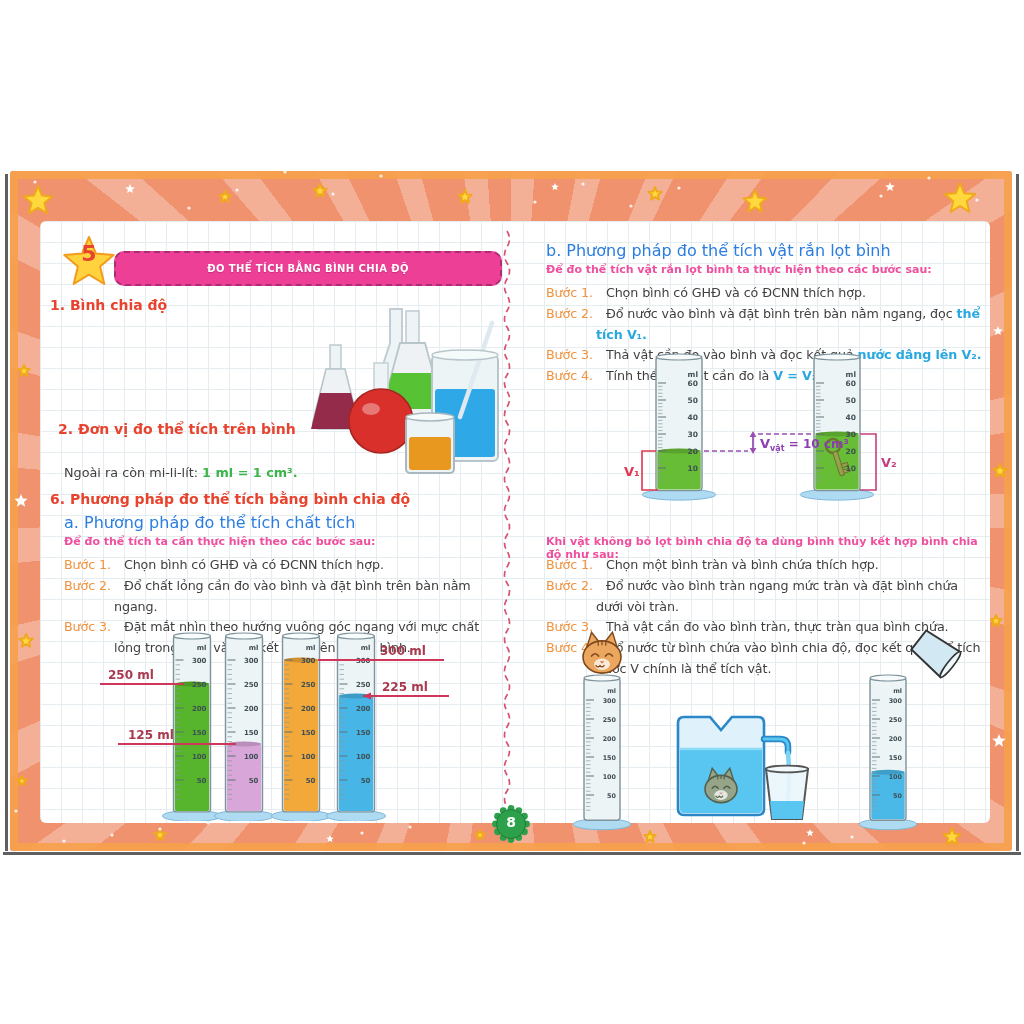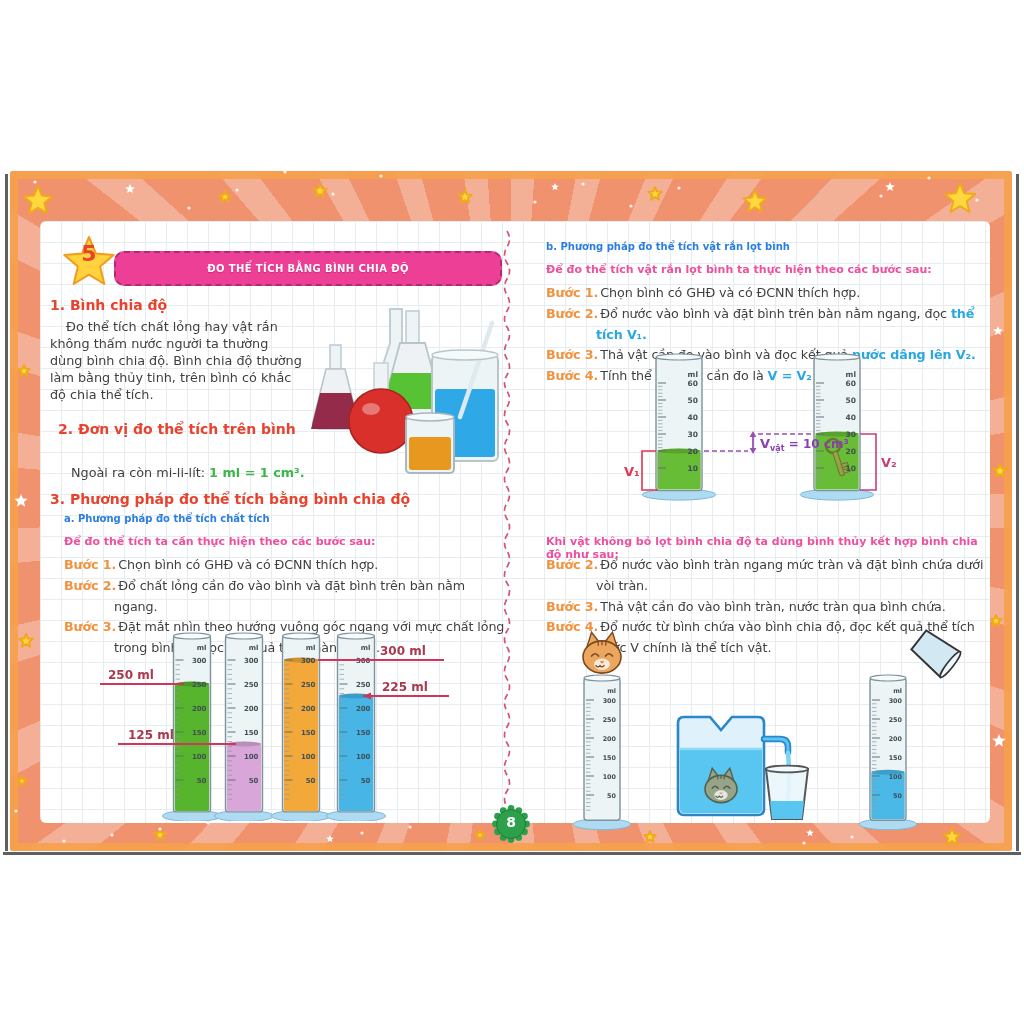--- a/index.html
+++ b/index.html
@@ -10,26 +10,26 @@
     repeating-conic-gradient(from 0deg at 50% 50%, rgba(255,255,255,.28) 0deg 4deg, rgba(255,255,255,0) 4deg 11deg);}
   .ring{position:absolute;inset:0;border:8px solid rgba(246,161,74,.9)}
   .band-stars{position:absolute;inset:0;pointer-events:none}
   .page{position:absolute;left:30px;top:50px;width:950px;height:602px;background:#ffffff;border-radius:6px;
     background-image:linear-gradient(#e5edf0 1px,transparent 1px),linear-gradient(90deg,#e5edf0 1px,transparent 1px);
     background-size:21px 21px;}
   .abs{position:absolute}
   .col{position:absolute}
   h3,h4,p{margin:0;padding:0}
   .red{color:#e8432e;font-size:14px;font-weight:bold}
-  .blueh{color:#2a7de1;font-size:10px;font-weight:bold}
+  .blueh{color:#2a7de1;font-size:16px;font-weight:normal}
   .pink{color:#ee4f9e;font-size:11px;font-weight:600}
   .body{color:#3f3f3f;font-size:12.8px;line-height:16.9px}
   .indent{text-indent:16px}
   .step{position:relative;padding-left:50px;text-indent:-50px;font-size:12.7px;line-height:20.8px;color:#3f3f3f;letter-spacing:-0.1px}
-  .step .lab{color:#f0923e;font-weight:bold;margin-right:2px}
+  .step .lab{color:#f0923e;font-weight:normal;margin-right:13px}
   .step .hl{color:#29a8e0;font-weight:600}
   .fblue{color:#29a8e0;font-weight:bold}
   .fgreen{color:#3cb54a;font-weight:bold}
   .banner{position:absolute;background:#ee3f96;border:2px dashed #a82d73;border-radius:10px;
     color:#fff;font-weight:bold;font-size:10px;letter-spacing:.4px;text-align:center;line-height:31px;
     text-shadow:0 1px 1px rgba(140,20,80,.4)}
   .star5{position:absolute;z-index:3}
   .star5 span{position:absolute;left:0;top:8px;width:100%;text-align:center;color:#e8432e;font-weight:bold;font-size:22px}
   .pagenum{position:absolute;width:38px;height:38px;z-index:5}
   .pagenum span{position:absolute;left:0;top:9px;width:100%;text-align:center;color:#ffffff;font-weight:bold;font-size:14px}
@@ -110,21 +110,20 @@
         <svg id="star5svg" width="58" height="58">
             <path d="M29.0,4.0L35.9,20.5L53.7,22.0L40.1,33.6L44.3,51.0L29.0,41.7L13.7,51.0L17.9,33.6L4.3,22.0L22.1,20.5Z" fill="#ffd23e" stroke="#f29b1d" stroke-width="2" stroke-linejoin="round"></path>
           </svg>
         <span>5</span>
       </div>
       <div class="banner" style="left:64px;top:22px;width:384px;height:31px">
         <span>ĐO THỂ TÍCH BẰNG BÌNH CHIA ĐỘ</span>
       </div>
 
       <h3 class="red abs" style="left:0;top:68px">1. Bình chia độ</h3>
-      <p class="body indent abs" style="left:0;top:90px;width:252px">Đo thể tích chất lỏng hay vật rắn không thấm nước người ta thường dùng bình chia độ. Bình chia độ thường làm bằng thủy tinh, trên bình có khắc độ chia thể tích.</p>
 
       <svg class="abs" id="glassware" style="left:244px;top:68px" width="216" height="198">
   <path d="M96,12 h12 v34 l20,62 a10,10 0 0 1 -9,13 h-34 a10,10 0 0 1 -9,-13 l20,-62 Z" fill="#eef4f6" stroke="#c0ced4" stroke-width="2"></path>
   <g>
     <rect x="36" y="48" width="11" height="24" fill="#eef4f6" stroke="#c0ced4" stroke-width="1.6"></rect>
     <path d="M32,72 h19 l13,52 a6,6 0 0 1 -6,8 h-33 a6,6 0 0 1 -6,-8 Z" fill="#eef2f4" stroke="#b8c6cc" stroke-width="1.6"></path>
     <path d="M26,96 h31 l9,36 h-49 Z" fill="#8e2040" opacity=".95"></path>
   </g>
   <g>
     <rect x="112" y="14" width="13" height="32" fill="#eef4f6" stroke="#c0ced4" stroke-width="1.6"></rect>
@@ -143,25 +142,25 @@
     <ellipse cx="77" cy="112" rx="9" ry="6" fill="rgba(255,255,255,.35)"></ellipse>
   </g>
   <g>
     <rect x="112" y="120" width="48" height="56" rx="4" fill="#edf4f6" stroke="#a8b8be" stroke-width="2"></rect>
     <rect x="115" y="140" width="42" height="33" rx="3" fill="#e8971f"></rect>
     <ellipse cx="136" cy="120" rx="24" ry="4" fill="#f5fafb" stroke="#a8b8be" stroke-width="1.5"></ellipse>
   </g>
         </svg>
 
       <h3 class="red abs" style="left:8px;top:192px">2. Đơn vị đo thể tích trên bình</h3>
-      <p class="body abs" style="left:21px;top:236px;width:440px">
+      <p class="body abs" style="left:14px;top:236px;width:440px">
         <span>Ngoài ra còn mi-li-lít: </span><span class="fgreen">1 ml = 1 cm³.</span>
       </p>
 
-      <h3 class="red abs" style="left:0;top:262px">3. Phương pháp đo thể tích bằng bình chia độ</h3>
+      <h3 class="red abs" style="left:0;top:262px">6. Phương pháp đo thể tích bằng bình chia độ</h3>
       <h4 class="blueh abs" style="left:14px;top:284px">a. Phương pháp đo thể tích chất tích</h4>
       <p class="pink abs" style="left:14px;top:306px">Để đo thể tích ta cần thực hiện theo các bước sau:</p>
       <div class="abs" id="stepsA" style="left:14px;top:326px;width:442px">
           <div class="step"><span class="lab">Bước 1.</span><span>Chọn bình có GHĐ và có ĐCNN thích hợp.</span></div>
           <div class="step"><span class="lab">Bước 2.</span><span>Đổ chất lỏng cần đo vào bình và đặt bình trên bàn nằm ngang.</span></div>
           <div class="step"><span class="lab">Bước 3.</span><span>Đặt mắt nhìn theo hướng vuông góc ngang với mực chất lỏng trong bình và đọc kết quả trên thành bình.</span></div>
         </div>
 
       <svg class="abs" id="figA" style="left:28px;top:390px" width="464" height="202">
           <ellipse cx="114" cy="196.92" rx="29.6" ry="5.5" fill="#aedbf2" stroke="#7fb8d8"></ellipse>
@@ -464,22 +463,23 @@
           <text x="285" y="130" font-size="13" font-weight="bold" fill="#c4407f">V₂</text>
           <line x1="108" y1="114" x2="152" y2="114" stroke="#9a4fb5" stroke-width="1.4" stroke-dasharray="5 3"></line>
           <line x1="162" y1="97" x2="216" y2="97" stroke="#9a4fb5" stroke-width="1.4" stroke-dasharray="5 3"></line>
           <line x1="157" y1="99" x2="157" y2="112" stroke="#9a4fb5" stroke-width="1.8"></line>
           <path d="M157,94 l-3.4,6 h6.8 Z M157,117 l-3.4,-6 h6.8 Z" fill="#9a4fb5"></path>
           <text x="164" y="110.5" font-size="13" font-weight="bold" fill="#8b3fae">V<tspan font-size="8" dy="3">vật</tspan><tspan font-size="12" dy="-3"> = 10 cm³</tspan></text>
         </svg>
 
       <p class="pink abs" style="left:8px;top:306px">Khi vật không bỏ lọt bình chia độ ta dùng bình thủy kết hợp bình chia độ như sau:</p>
       <div class="abs" id="stepsC" style="left:8px;top:326px;width:442px">
+          <div class="step"><span class="lab">Bước 1.</span><span>Chọn một bình tràn và bình chứa thích hợp.</span></div>
           <div class="step"><span class="lab">Bước 2.</span><span>Đổ nước vào bình tràn ngang mức tràn và đặt bình chứa dưới vòi tràn.</span></div>
-          <div class="step"><span class="lab">Bước 3.</span><span>Thả vật cần đo vào bình tràn, nước tràn qua bình chứa.</span></div>
+          <div class="step"><span class="lab">Bước 3.</span><span>Thả vật cần đo vào bình tràn, thực tràn qua bình chứa.</span></div>
           <div class="step"><span class="lab">Bước 4.</span><span>Đổ nước từ bình chứa vào bình chia độ, đọc kết quả thể tích nước V chính là thể tích vật.</span></div>
         </div>
 
       <svg class="abs" id="figC" style="left:0;top:390px" width="446" height="212">
           <ellipse cx="64" cy="205.27" rx="28.8" ry="5.5" fill="#aedbf2" stroke="#7fb8d8"></ellipse>
           <rect x="46" y="59" width="36" height="142.27" rx="3" fill="#edf4f6"></rect>
           <rect x="46" y="59" width="36" height="142.27" rx="3" fill="none" stroke="#7e939b" stroke-width="1.4"></rect>
           <ellipse cx="64" cy="59" rx="18" ry="3" fill="#f7fbfc" stroke="#7e939b" stroke-width="1.2"></ellipse>
           <text x="78" y="73.5" text-anchor="end" font-size="6.4" font-weight="bold" fill="#3f4f55">ml</text>
           <line x1="48" x2="56" y1="81" y2="81" stroke="#5f7076" stroke-width="1"></line>

